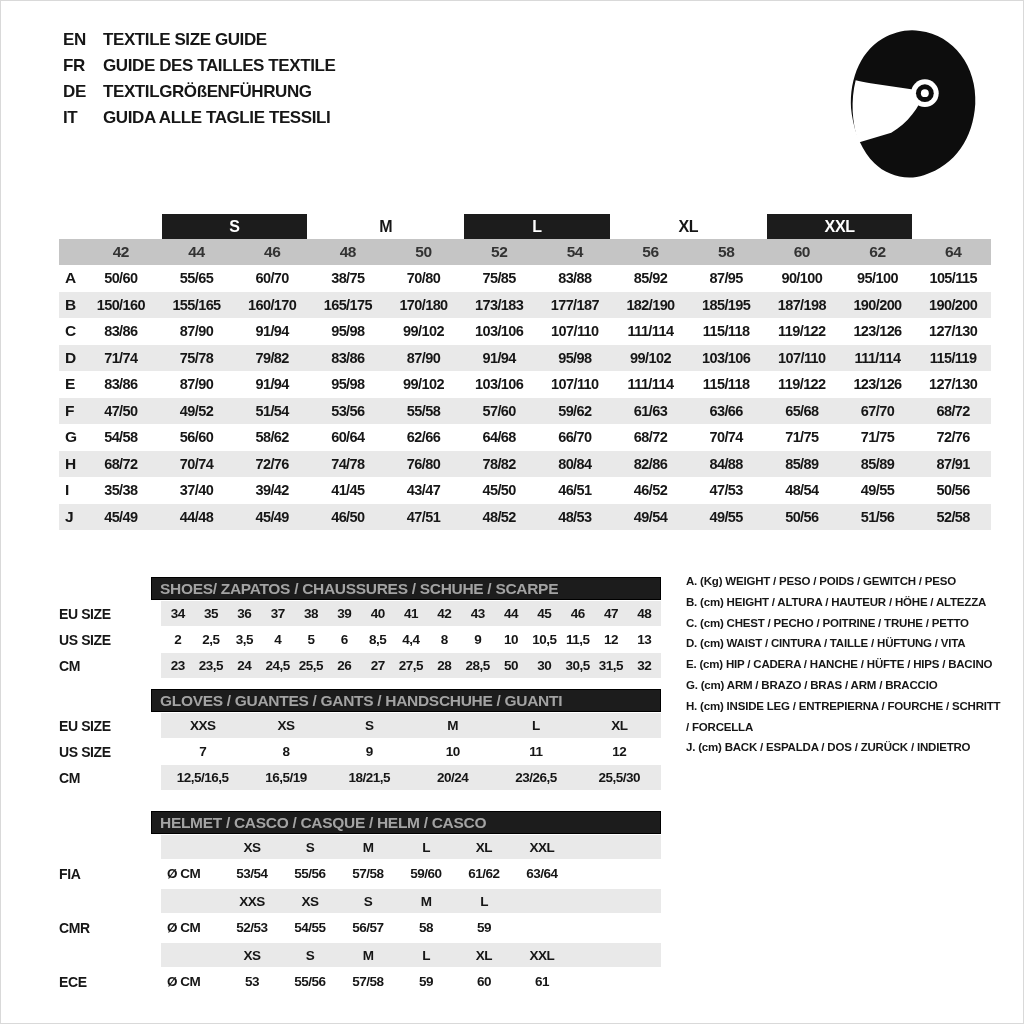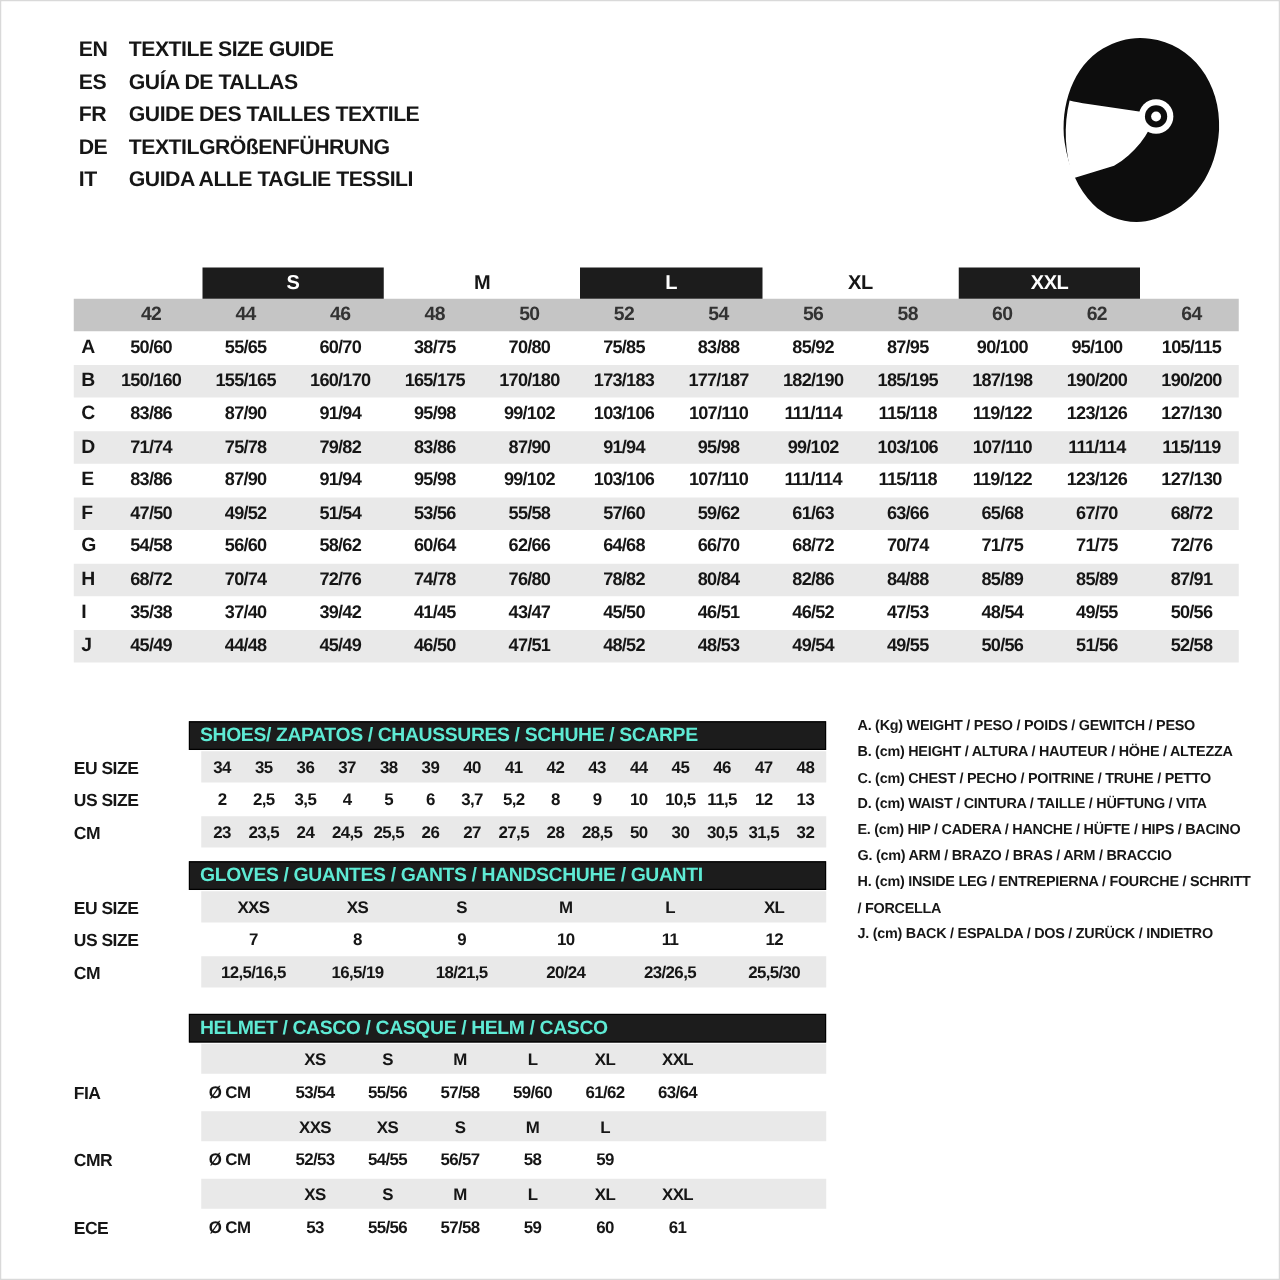--- a/index.html
+++ b/index.html
@@ -27,21 +27,21 @@
   .band-dark{background:var(--bar);color:#fff;}
   .num-row{height:26px;background:var(--band);align-items:center;}
   .num-cell{text-align:center;font-size:15.5px;letter-spacing:-0.5px;color:#333;}
   .t-row{height:26.5px;align-items:center;}
   .t-row.shaded{background:var(--stripe);}
   .row-letter{font-size:15.5px;padding-left:6px;}
   .t-cell{text-align:center;font-size:14.5px;letter-spacing:-0.6px;white-space:nowrap;}
   
   .bt{position:absolute;left:58px;width:602px;}
   .bt-shoes{top:576px;} .bt-gloves{top:688px;} .bt-helmet{top:810px;}
-  .bt-title{margin-left:92px;height:23px;background:var(--bar);color:#5eead4;display:flex;align-items:center;
+  .bt-title{margin-left:92px;height:23px;background:var(--bar);color:#a3a3a3;display:flex;align-items:center;
             padding-left:9px;font-size:15.5px;letter-spacing:-0.3px;box-shadow:0 0 0 1px #000 inset;}
   .bt-row{display:flex;height:25px;align-items:center;margin-top:1px;}
   .side-label{width:81px;font-size:14px;letter-spacing:-0.4px;}
   .cells{flex:1;display:grid;align-items:center;height:100%;margin-left:21px;}
   .cells.shaded{background:var(--stripe);}
   .c15{grid-template-columns:repeat(15,1fr);}
   .c6{grid-template-columns:repeat(6,1fr);}
   .h-grid{grid-template-columns:62px repeat(6,58px) 1fr;}
   .cell{text-align:center;font-size:13.5px;letter-spacing:-0.5px;white-space:nowrap;}
   .h-unit{text-align:left;padding-left:6px;}
@@ -56,24 +56,20 @@
 <body>
 
 <div class="page">
 
   <div class="lang-list">
       <div class="lang-row">
         <div class="lang-code">EN</div>
         <div class="lang-title">TEXTILE SIZE GUIDE</div>
       </div>
       <div class="lang-row">
-        <div class="lang-code">ES</div>
-        <div class="lang-title">GUÍA DE TALLAS</div>
-      </div>
-      <div class="lang-row">
         <div class="lang-code">FR</div>
         <div class="lang-title">GUIDE DES TAILLES TEXTILE</div>
       </div>
       <div class="lang-row">
         <div class="lang-code">DE</div>
         <div class="lang-title">TEXTILGRÖßENFÜHRUNG</div>
       </div>
       <div class="lang-row">
         <div class="lang-code">IT</div>
         <div class="lang-title">GUIDA ALLE TAGLIE TESSILI</div>
@@ -292,22 +288,22 @@
         </div>
         <div class="bt-row">
           <div class="side-label">US SIZE</div>
           <div class="cells c15">
             <div class="cell">2</div>
             <div class="cell">2,5</div>
             <div class="cell">3,5</div>
             <div class="cell">4</div>
             <div class="cell">5</div>
             <div class="cell">6</div>
-            <div class="cell">3,7</div>
-            <div class="cell">5,2</div>
+            <div class="cell">8,5</div>
+            <div class="cell">4,4</div>
             <div class="cell">8</div>
             <div class="cell">9</div>
             <div class="cell">10</div>
             <div class="cell">10,5</div>
             <div class="cell">11,5</div>
             <div class="cell">12</div>
             <div class="cell">13</div>
           </div>
         </div>
         <div class="bt-row">

